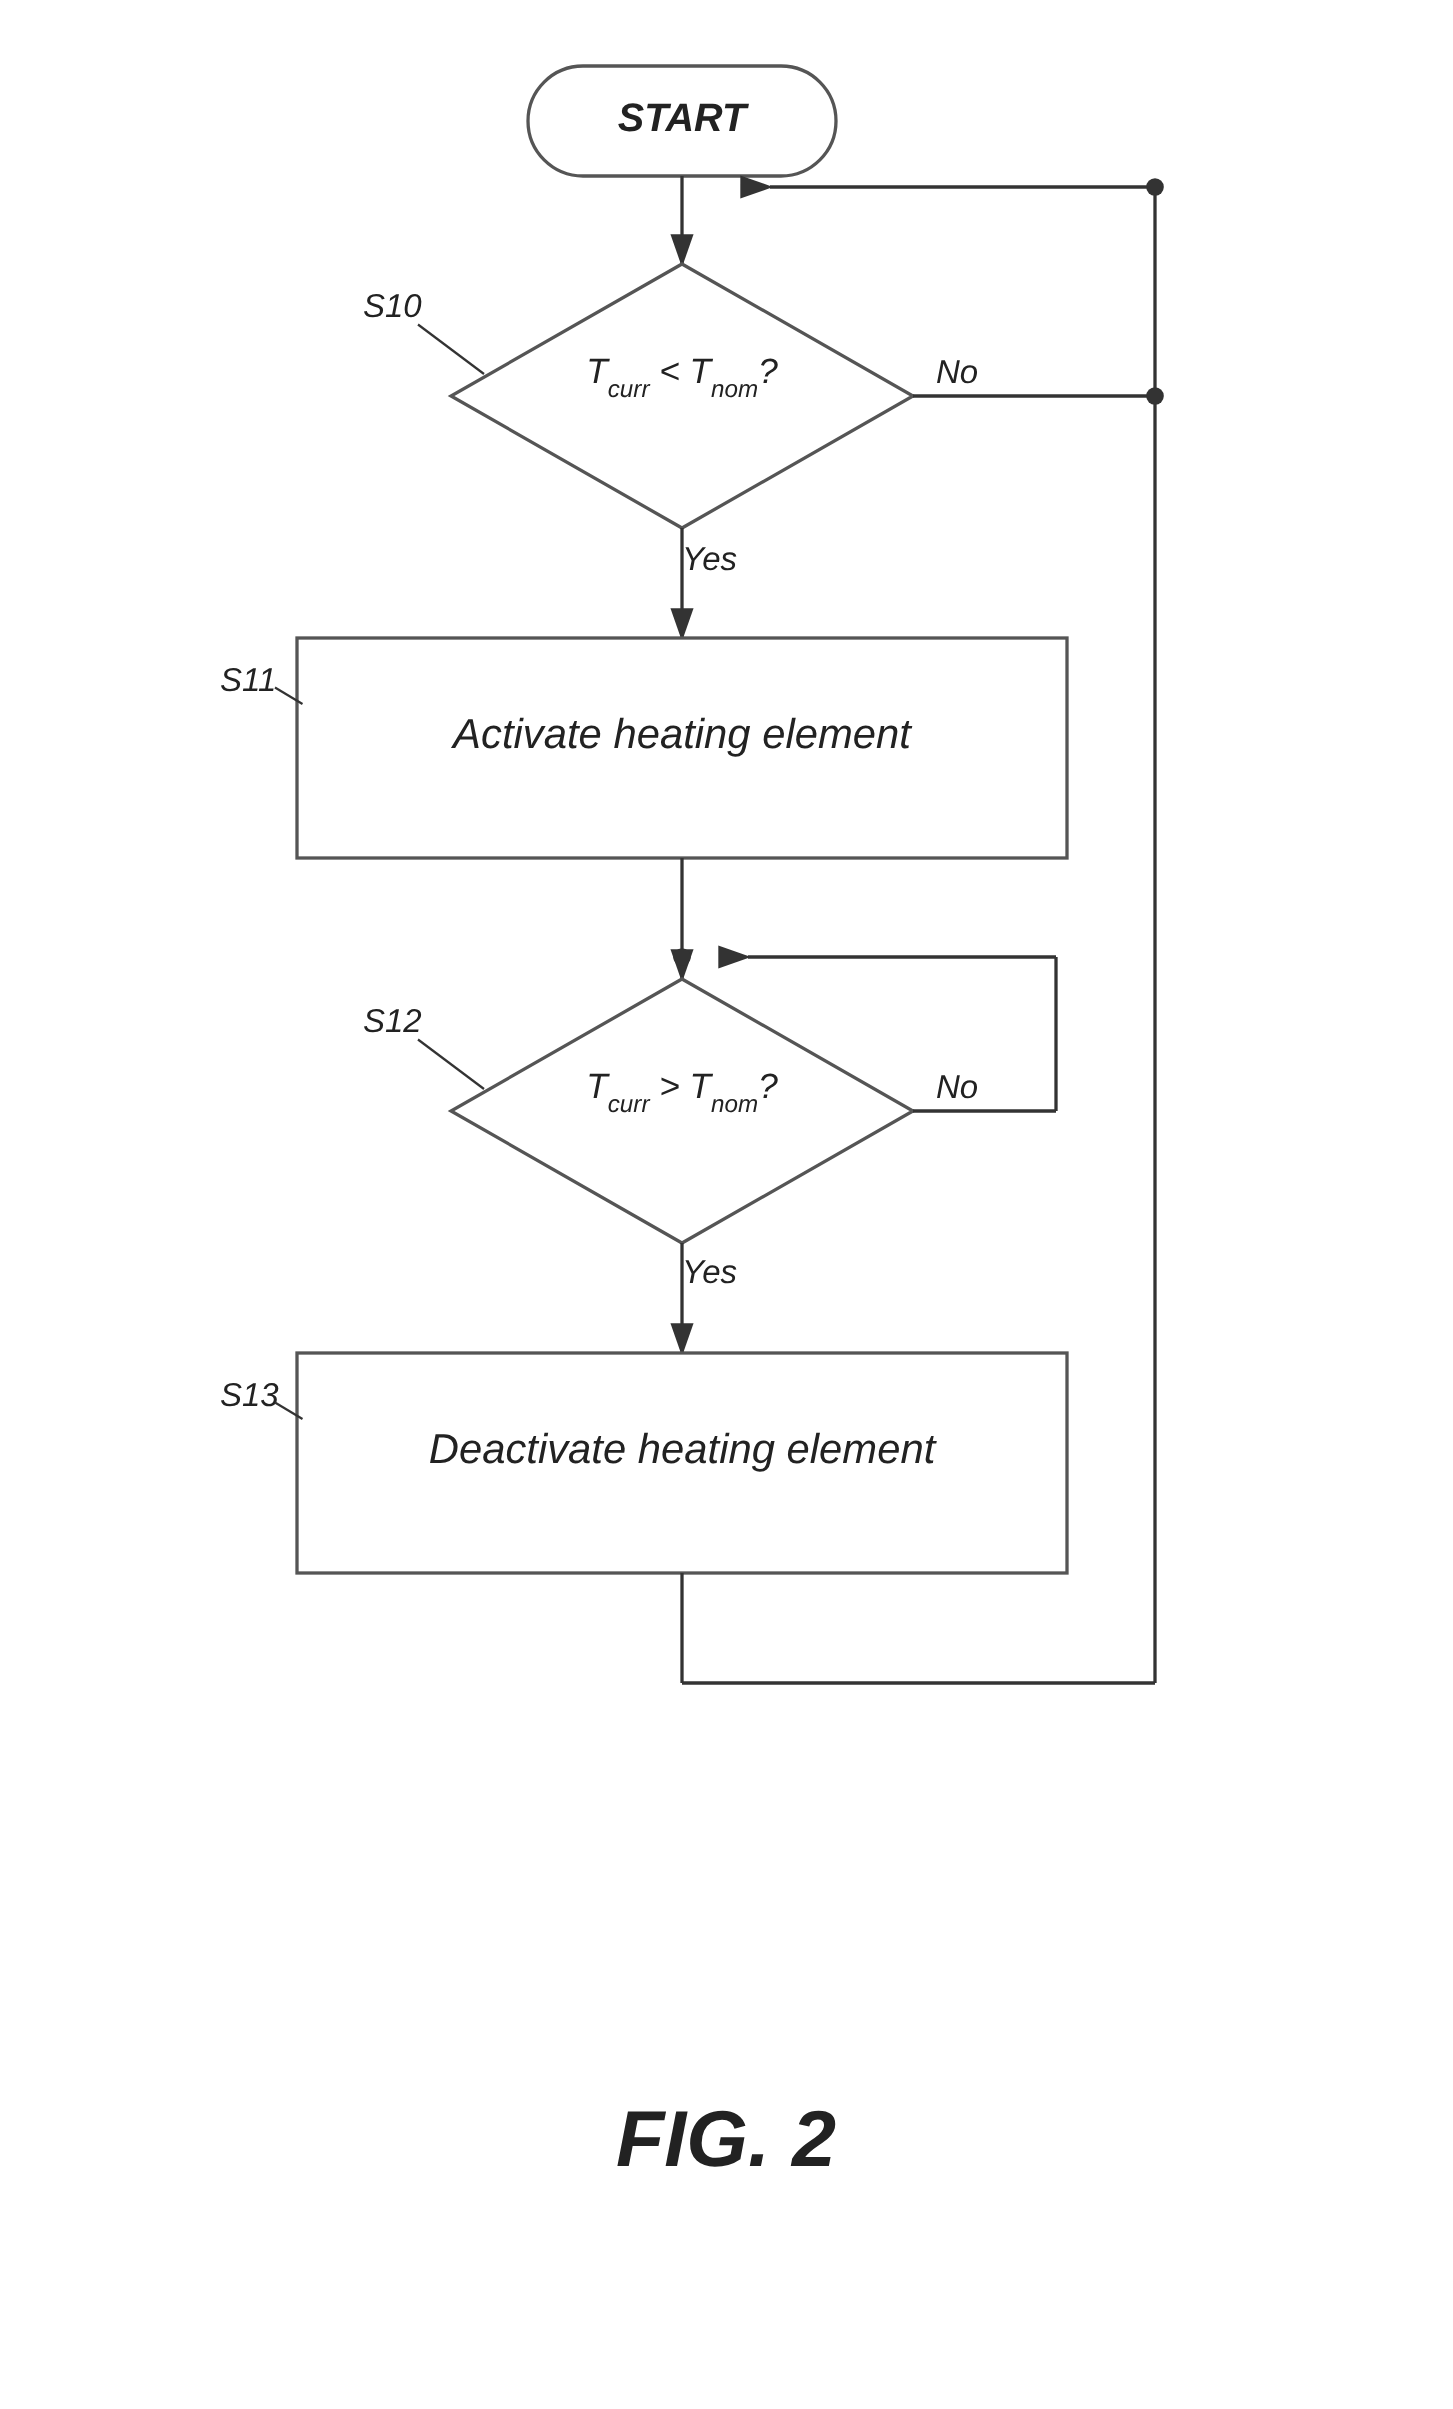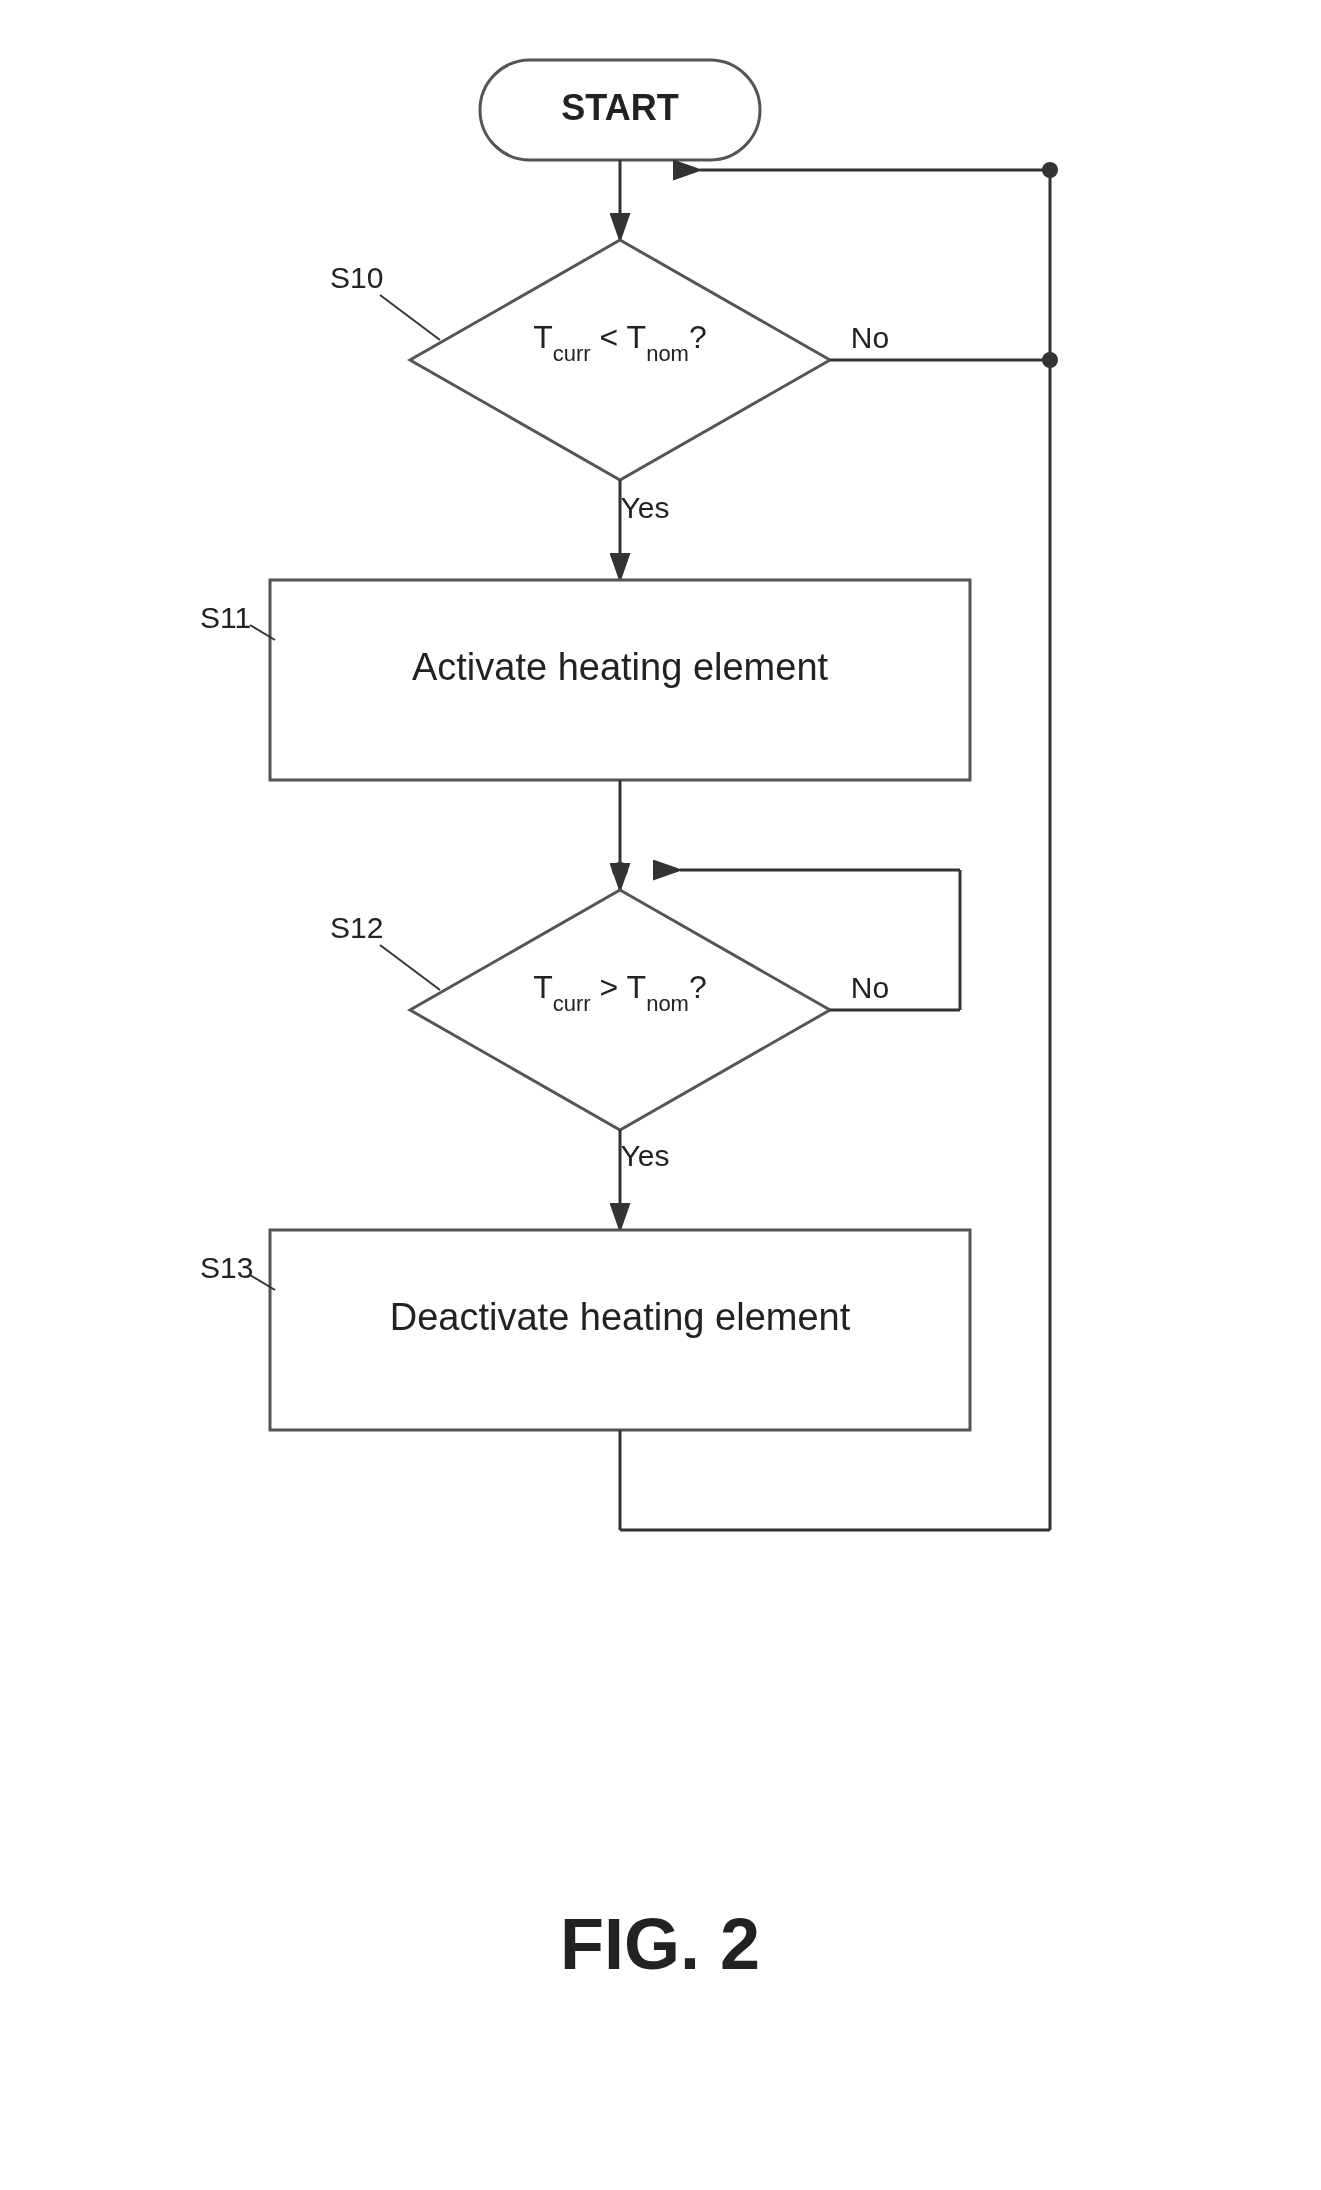--- a/index.html
+++ b/index.html
@@ -11,20 +11,21 @@
       overflow: hidden;
       position: relative;
     }
 
     .diagram-container {
       position: absolute;
       top: 0;
       left: 0;
       width: 1321px;
       height: 2190px;
+      font-style: italic;
     }
 
     svg {
       width: 1321px;
       height: 2190px;
     }
 
     .flowtext {
       font-family: Arial, sans-serif;
       font-size: 36px;

